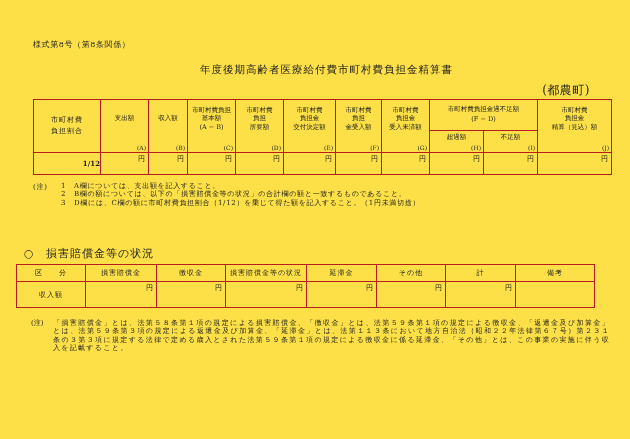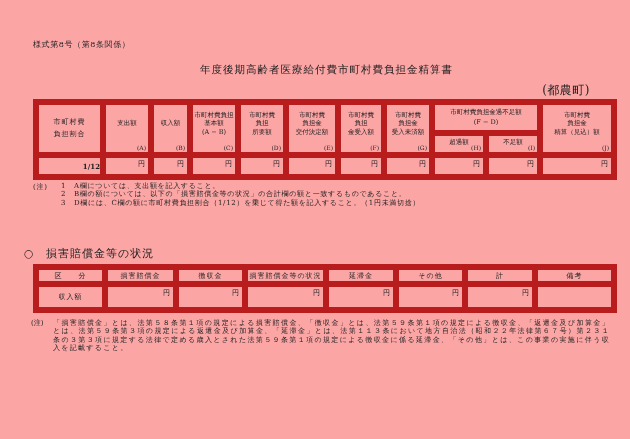--- a/index.html
+++ b/index.html
@@ -6,40 +6,40 @@
   html, body { margin: 0; padding: 0; }
   body {
     width: 630px; height: 439px;
     background: #f4f4f4;
     font-family: "DejaVu Serif", serif;
     color: #1e1e1e;
   }
   .page {
     position: relative;
     width: 630px; height: 439px;
-    background: #fca5a5;
+    background: #fde047;
     overflow: hidden;
   }
   .form-no {
     position: absolute; left: 33px; top: 39px;
     font-size: 8px; letter-spacing: 0.6px;
   }
   .doc-title {
     position: absolute; left: 0; top: 63px; width: 630px;
     text-align: center; font-size: 10.5px; letter-spacing: 1px;
     white-space: pre;
   }
   .muni {
     position: absolute; right: 40px; top: 82px;
     font-size: 12px; letter-spacing: 0.5px;
   }
 
   
   table { border-collapse: collapse; table-layout: fixed; }
-  td { border: 6px solid #b91c1c; padding: 0; overflow: hidden; }
+  td { border: 1px solid #b91c1c; padding: 0; overflow: hidden; }
 
   .t1 { position: absolute; left: 33px; top: 99px; width: 578px; }
   .t1 td { font-size: 6.5px; }
   .t1 .corner {
     text-align: center; vertical-align: middle;
     white-space: pre-line; font-size: 7px; line-height: 1.6;
     letter-spacing: 1px;
   }
   .hc { position: relative; vertical-align: top; text-align: center; }
   .hc .ht {
@@ -68,21 +68,21 @@
   .notes1 .nitem { display: flex; }
   .notes1 .nnum { width: 13px; flex: none; }
 
   
   .sec-heading {
     position: absolute; left: 24px; top: 246px;
     font-size: 11px; letter-spacing: 1px;
   }
   .sec-heading .marker { margin-right: 7px; }
 
-  .t2 { position: absolute; left: 33px; top: 264px; width: 578px; }
+  .t2 { position: absolute; left: 16px; top: 264px; width: 578px; }
   .t2 td { font-size: 7px; }
   .t2 tr.head td { height: 17px; text-align: center; vertical-align: middle; letter-spacing: 1px; }
   .t2 tr.data td { height: 26px; vertical-align: top; text-align: right; padding: 1px 3px 0 0; }
   .t2 tr.data td.rlabel { text-align: center; vertical-align: middle; padding: 0; letter-spacing: 1px; }
 
   .note2 {
     position: absolute; left: 31px; top: 319px;
     font-size: 7px; display: flex; line-height: 8.4px;
   }
   .note2 .nlabel { width: 22px; flex: none; letter-spacing: 0; }

